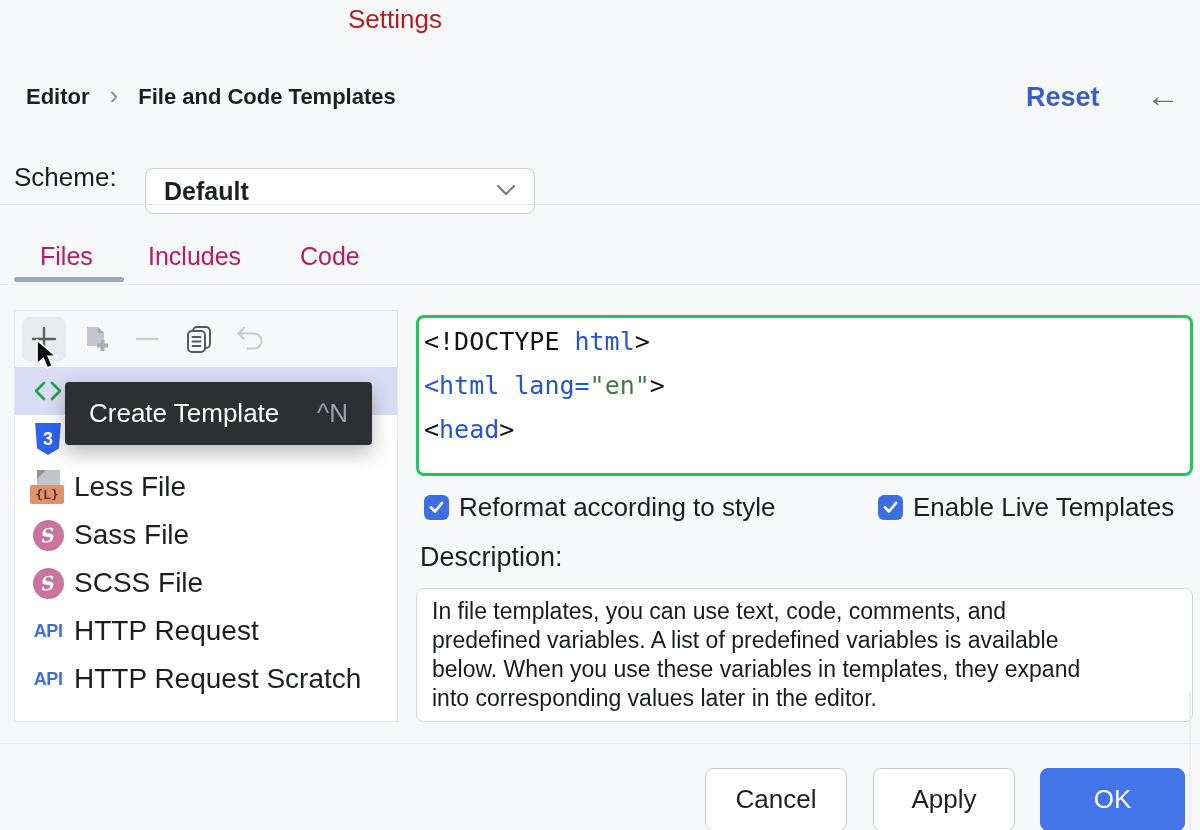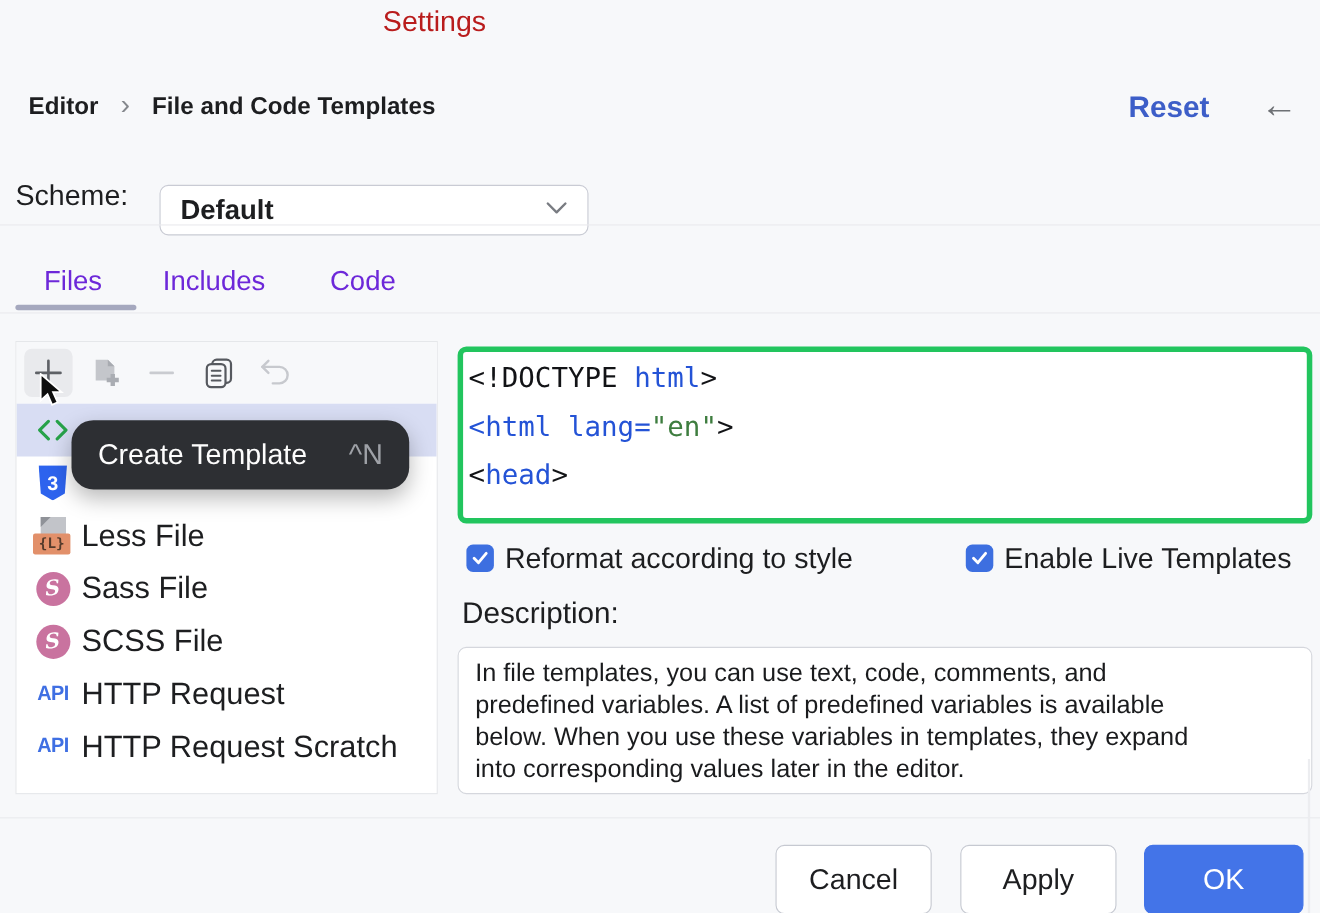--- a/index.html
+++ b/index.html
@@ -19,21 +19,21 @@
   .scheme-label { position:absolute; left:14px; top:162px; font-size:26px; }
   .scheme-select { position:absolute; left:145px; top:168px; width:390px; height:46px; background:#fff;
                    border:1px solid #c9cbd4; border-radius:8px; display:flex; align-items:center; padding:0 18px; cursor:pointer; }
   .scheme-value { font-size:25px; font-weight:700; }
   .scheme-chevron { margin-left:auto; }
 
   .divider { position:absolute; left:0; right:0; height:1px; background:#e9eaed; }
   .div1 { top:204px; } .div2 { top:284px; } .div3 { top:743px; }
 
   
-  .tab { position:absolute; top:242px; font-size:25px; color:#6d28d9; cursor:pointer; }
+  .tab { position:absolute; top:242px; font-size:25px; color:#be185d; cursor:pointer; }
   .tab-files { left:40px; } .tab-includes { left:148px; } .tab-code { left:300px; }
   .tab-underline { position:absolute; left:14px; top:277px; width:110px; height:5px; border-radius:3px; background:#a5a8be; }
 
   
   .panel { position:absolute; left:14px; top:310px; width:384px; height:412px; background:#fff; border:1px solid #e5e7ea; overflow:hidden; }
   .panel-toolbar { position:absolute; left:0; top:0; right:0; height:56px; background:#f7f8fa; }
   .tb-btn { position:absolute; top:6px; width:44px; height:44px; border-radius:7px; display:flex; align-items:center; justify-content:center; cursor:pointer; }
   .tb-btn.hovered { background:#e9eaed; }
   .tb-add { left:7px; } .tb-new { left:59px; } .tb-del { left:110px; } .tb-copy { left:162px; } .tb-undo { left:214px; }
 
@@ -51,30 +51,30 @@
   .sass-circle span { color:#fff; font-family:"DejaVu Serif", serif; font-style:italic; font-weight:700; font-size:19px; line-height:1; transform:rotate(-6deg); }
   .less-icon { position:relative; width:36px; height:35px; }
   .less-doc { position:absolute; left:7px; top:0; width:23px; height:16px; background:#c2c4c9; }
   .less-doc::before { content:""; position:absolute; left:0; top:0; width:0; height:0;
                       border-top:9px solid #8f9298; border-right:9px solid transparent; }
   .less-badge { position:absolute; left:0; top:15px; width:34px; height:19px; background:#e2906a; border-radius:2px;
                 display:flex; align-items:center; justify-content:center;
                 font-family:"DejaVu Sans Mono", monospace; font-weight:700; font-size:13px; color:#533a2b; }
 
   
-  .tooltip { position:absolute; left:65px; top:382px; width:307px; height:63px; background:#2d2f33; border-radius:20px;
+  .tooltip { position:absolute; left:65px; top:382px; width:307px; height:63px; background:#2d2f33; border-radius:4px;
              display:flex; align-items:center; padding:0 24px; box-shadow:0 8px 20px rgba(0,0,0,0.28); z-index:5; }
   .tooltip-label { color:#fdfdfd; font-size:26px; white-space:nowrap; }
   .tooltip-key { margin-left:auto; color:#9ea1a7; font-size:26px; }
 
   .cursor-pointer { position:absolute; left:35px; top:339px; z-index:6; }
 
   
   .editor-box { position:absolute; left:416px; top:315px; width:777px; height:161px; background:#fff;
-                border:5px solid #22c55e; border-radius:8px; padding:2px 8px 0 5px;
+                border:3px solid #22c55e; border-radius:8px; padding:2px 8px 0 5px;
                 font-family:"DejaVu Sans Mono", monospace; font-size:25px; line-height:44px; cursor:text; }
   .code-line { white-space:pre; }
   .tk-plain { color:#121316; } .tk-tag { color:#2453d6; } .tk-str { color:#3e7d3f; }
 
   .checkbox-row { position:absolute; top:492px; display:flex; align-items:center; gap:10px; }
   .cbr1 { left:424px; } .cbr2 { left:878px; }
   .checkbox { width:25px; height:25px; border-radius:6px; background:#3d6fe0; display:flex; align-items:center; justify-content:center; flex:none; cursor:pointer; }
   .checkbox-label { font-size:26px; white-space:nowrap; cursor:pointer; }
 
   .desc-label { position:absolute; left:420px; top:542px; font-size:27px; }

